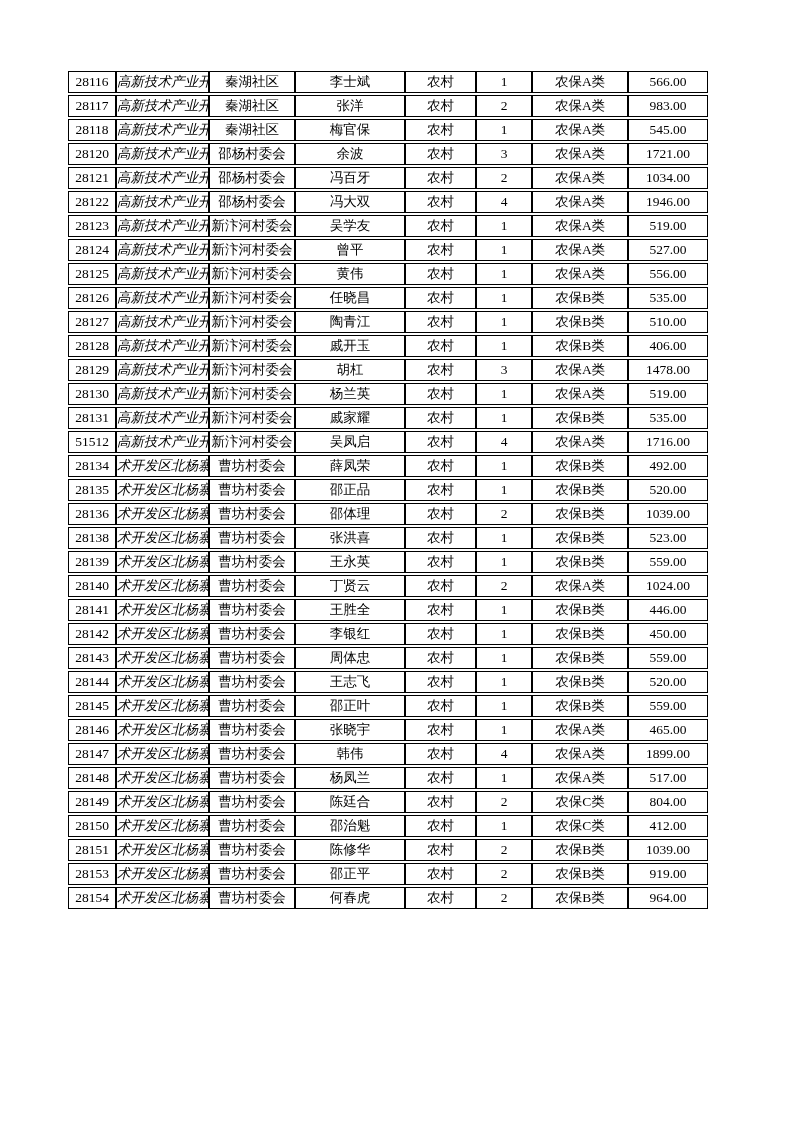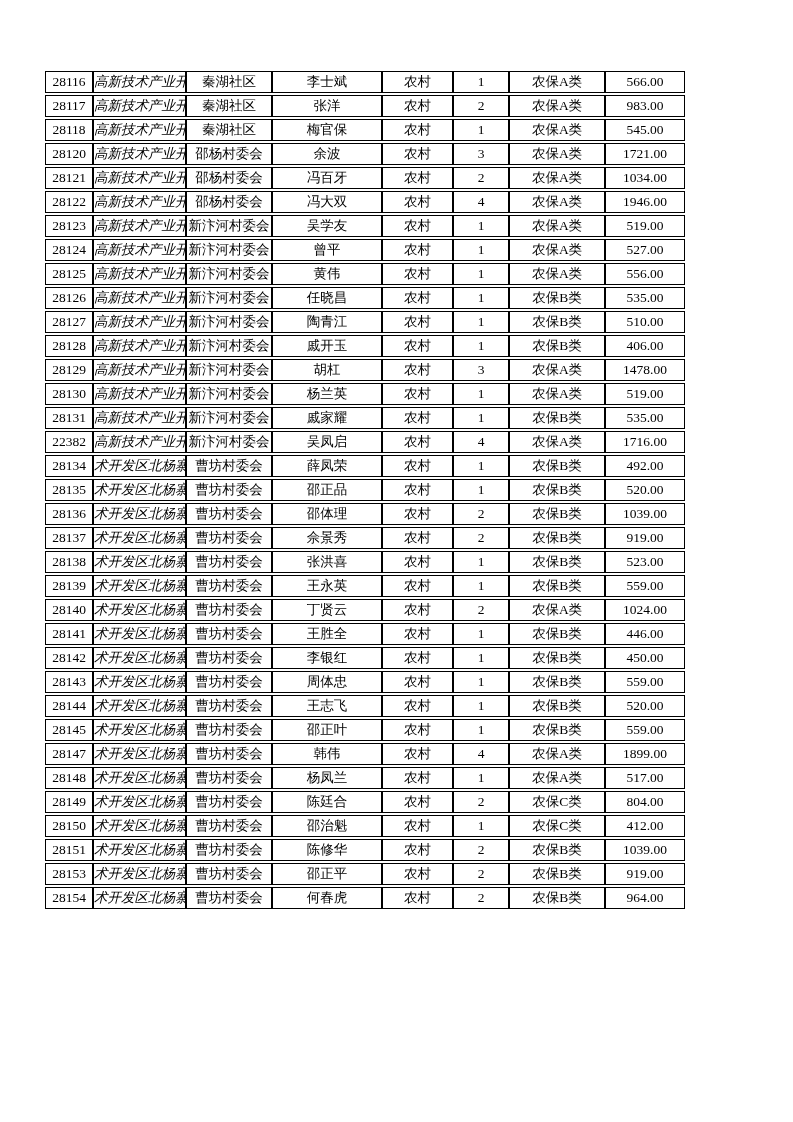--- a/index.html
+++ b/index.html
@@ -11,21 +11,21 @@
     position: relative;
     width: 793px;
     height: 1122px;
     background: #ffffff;
     overflow: hidden;
     font-family: "Liberation Serif", "DejaVu Serif", serif;
     color: #000000;
   }
   table.roster {
     position: absolute;
-    left: 45px;
+    left: 68px;
     top: 69px;
     width: 640px;
     table-layout: fixed;
     border-collapse: separate;
     border-spacing: 0 2px;
   }
   table.roster td {
     box-sizing: border-box;
     border: 1px solid #000000;
     height: 21px;
@@ -214,21 +214,21 @@
           <td class="c0">28131</td>
           <td class="c1">高新技术产业开</td>
           <td class="c2">新汴河村委会</td>
           <td class="c3">戚家耀</td>
           <td class="c4">农村</td>
           <td class="c5">1</td>
           <td class="c6">农保B类</td>
           <td class="c7">535.00</td>
         </tr>
         <tr>
-          <td class="c0">22382</td>
+          <td class="c0">51512</td>
           <td class="c1">高新技术产业开</td>
           <td class="c2">新汴河村委会</td>
           <td class="c3">吴凤启</td>
           <td class="c4">农村</td>
           <td class="c5">4</td>
           <td class="c6">农保A类</td>
           <td class="c7">1716.00</td>
         </tr>
         <tr>
           <td class="c0">28134</td>
@@ -254,30 +254,20 @@
           <td class="c0">28136</td>
           <td class="c1">术开发区北杨寨</td>
           <td class="c2">曹坊村委会</td>
           <td class="c3">邵体理</td>
           <td class="c4">农村</td>
           <td class="c5">2</td>
           <td class="c6">农保B类</td>
           <td class="c7">1039.00</td>
         </tr>
         <tr>
-          <td class="c0">28137</td>
-          <td class="c1">术开发区北杨寨</td>
-          <td class="c2">曹坊村委会</td>
-          <td class="c3">佘景秀</td>
-          <td class="c4">农村</td>
-          <td class="c5">2</td>
-          <td class="c6">农保B类</td>
-          <td class="c7">919.00</td>
-        </tr>
-        <tr>
           <td class="c0">28138</td>
           <td class="c1">术开发区北杨寨</td>
           <td class="c2">曹坊村委会</td>
           <td class="c3">张洪喜</td>
           <td class="c4">农村</td>
           <td class="c5">1</td>
           <td class="c6">农保B类</td>
           <td class="c7">523.00</td>
         </tr>
         <tr>
@@ -342,20 +332,30 @@
         </tr>
         <tr>
           <td class="c0">28145</td>
           <td class="c1">术开发区北杨寨</td>
           <td class="c2">曹坊村委会</td>
           <td class="c3">邵正叶</td>
           <td class="c4">农村</td>
           <td class="c5">1</td>
           <td class="c6">农保B类</td>
           <td class="c7">559.00</td>
+        </tr>
+        <tr>
+          <td class="c0">28146</td>
+          <td class="c1">术开发区北杨寨</td>
+          <td class="c2">曹坊村委会</td>
+          <td class="c3">张晓宇</td>
+          <td class="c4">农村</td>
+          <td class="c5">1</td>
+          <td class="c6">农保A类</td>
+          <td class="c7">465.00</td>
         </tr>
         <tr>
           <td class="c0">28147</td>
           <td class="c1">术开发区北杨寨</td>
           <td class="c2">曹坊村委会</td>
           <td class="c3">韩伟</td>
           <td class="c4">农村</td>
           <td class="c5">4</td>
           <td class="c6">农保A类</td>
           <td class="c7">1899.00</td>

